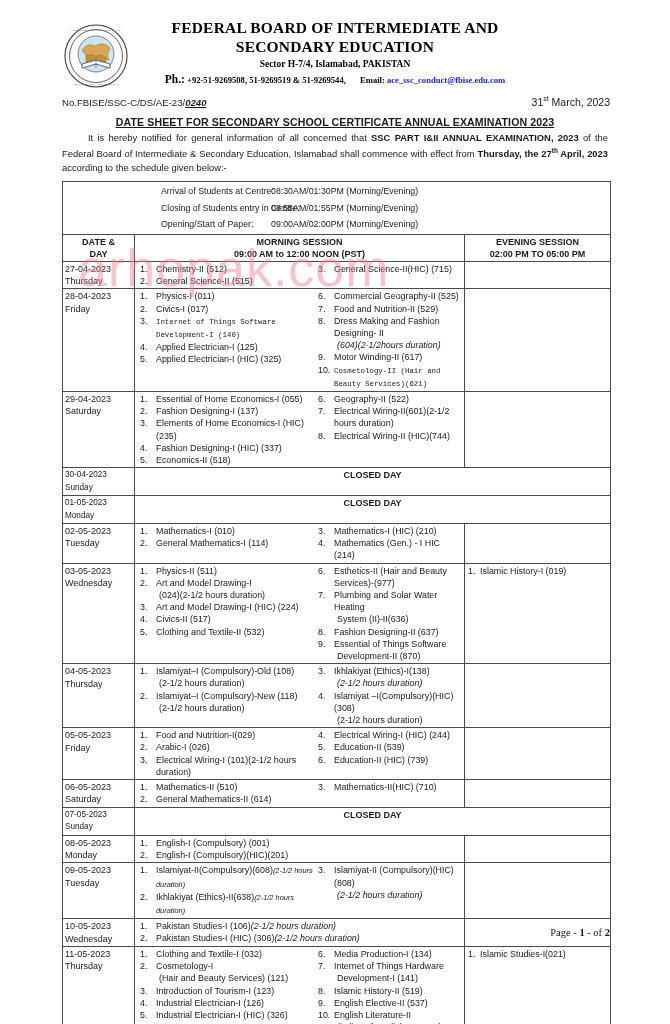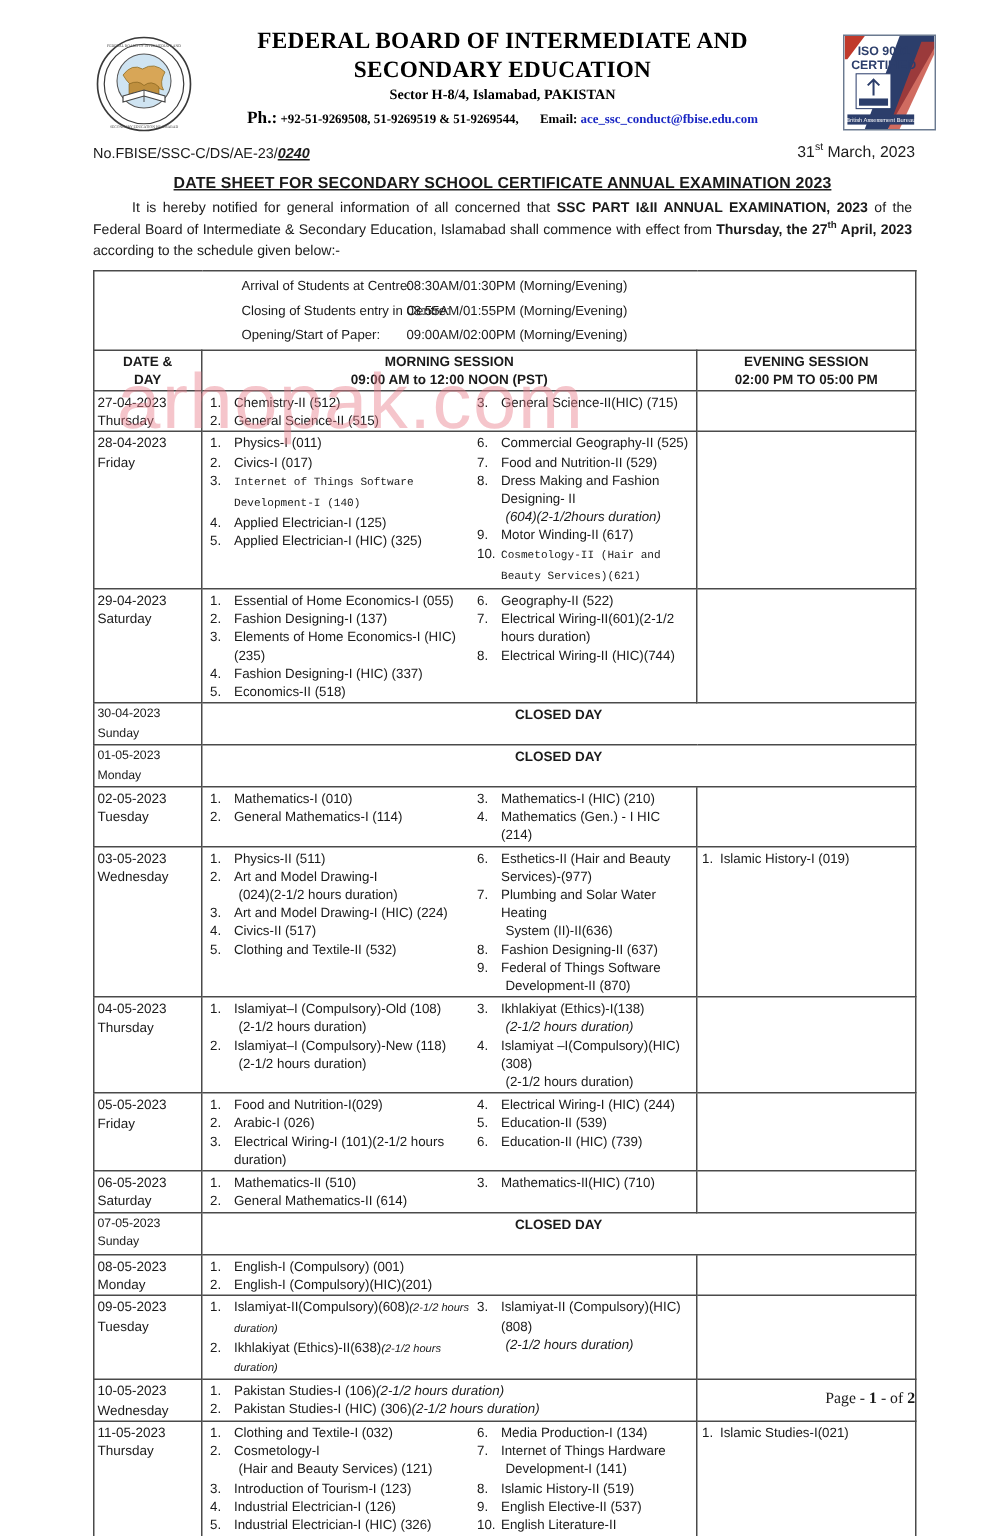--- a/index.html
+++ b/index.html
@@ -230,41 +230,25 @@
         <path d="M24 34 Q30 31 34 35 Q39 31 44 36 L44 42 Q38 38 34 42 Q29 38 24 41 Z" fill="#bf8f3e" stroke="#7a5a18" stroke-width="0.4"></path>
         <path d="M20 42 L34 38 L48 42 L48 46 L34 42 L20 46 Z" fill="#ffffff" stroke="#444" stroke-width="0.8"></path>
         <path d="M34 38 L34 46" stroke="#444" stroke-width="0.6"></path>
         <g fill="#4a4a4a" font-size="2.5" font-family="Liberation Serif, serif">
           <text x="34" y="9" text-anchor="middle">FEDERAL BOARD OF INTERMEDIATE AND</text>
           <text x="34" y="63" text-anchor="middle">SECONDARY EDUCATION ISLAMABAD</text>
         </g>
       </svg>
     </div>
 
-    <div class="iso">
-      <svg viewBox="0 0 62 64" width="60" height="62">
-        <rect x="0" y="0" width="62" height="64" fill="#ffffff"></rect>
-        <path d="M0 0 L14 0 L2 16 L0 16 Z" fill="#c0392b"></path>
-        <path d="M38 0 L62 0 L62 8 L30 64 L14 64 Z" fill="#2c3e6b"></path>
-        <path d="M50 0 L62 0 L62 16 L40 64 L32 64 Z" fill="#ffffff" opacity="0.0"></path>
-        <path d="M53 4 L62 4 L62 12 L38 64 L30 64 Z" fill="#c0392b" opacity="0.75"></path>
-        <text x="27" y="13" text-anchor="middle" font-family="Liberation Sans, sans-serif" font-size="8.5" font-weight="bold" fill="#2c3e6b">ISO 9001</text>
-        <text x="27" y="23" text-anchor="middle" font-family="Liberation Sans, sans-serif" font-size="8.5" font-weight="bold" fill="#2c3e6b">CERTIFIED</text>
-        <rect x="8" y="26" width="24" height="24" fill="#ffffff" stroke="#2c3e6b" stroke-width="0.7"></rect>
-        <path d="M20 30 L20 41 M16 34 L20 30 L24 34" stroke="#2c3e6b" stroke-width="1.4" fill="none"></path>
-        <rect x="10" y="43" width="20" height="5" fill="#2c3e6b"></rect>
-        <rect x="2" y="54" width="46" height="7" fill="#2c3e6b"></rect>
-        <text x="25" y="59.4" text-anchor="middle" font-family="Liberation Sans, sans-serif" font-size="4" fill="#ffffff">British Assessment Bureau</text>
-      </svg>
-    </div>
 
     <div class="head-center">
       <div class="h-title">FEDERAL BOARD OF INTERMEDIATE AND</div>
       <div class="h-title">SECONDARY EDUCATION</div>
-      <div class="h-sub">Sector H-8/4, Islamabad, PAKISTAN</div>
+      <div class="h-sub">Sector H-7/4, Islamabad, PAKISTAN</div>
       <div class="h-contact">
         <span class="ph-label">Ph.:</span>
         <span>+92-51-9269508, 51-9269519 &amp; 51-9269544,</span>
         <span class="email-label">Email:</span>
         <span class="email-val">ace_ssc_conduct@fbise.edu.com</span>
       </div>
     </div>
   </div>
 
   <div class="refline">
@@ -538,21 +522,21 @@
                     <span class="n">7.</span>
                     <span class="t"><span>Plumbing and Solar Water Heating</span></span>
                   </div>
                   <div class="cont">System (II)-II(636)</div>
                   <div class="itm">
                     <span class="n">8.</span>
                     <span class="t"><span>Fashion Designing-II (637)</span></span>
                   </div>
                   <div class="itm">
                     <span class="n">9.</span>
-                    <span class="t"><span>Federal of Things Software</span></span>
+                    <span class="t"><span>Essential of Things Software</span></span>
                   </div>
                   <div class="cont">Development-II (870)</div>
                 </div>
               </div>
             </td>
             <td class="eve">
               <div class="itm">
                 <span class="n">1.</span>
                 <span class="t"><span>Islamic History-I (019)</span></span>
               </div>

